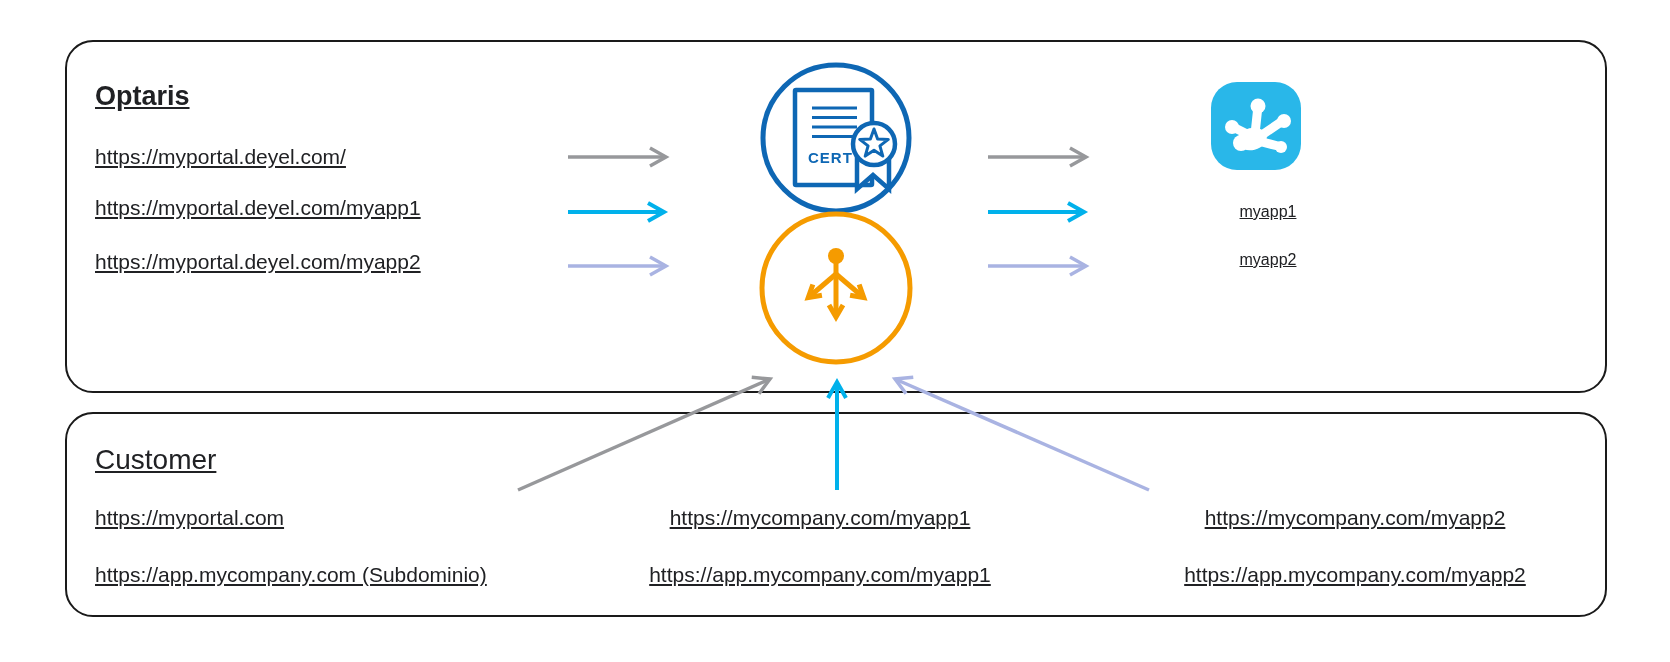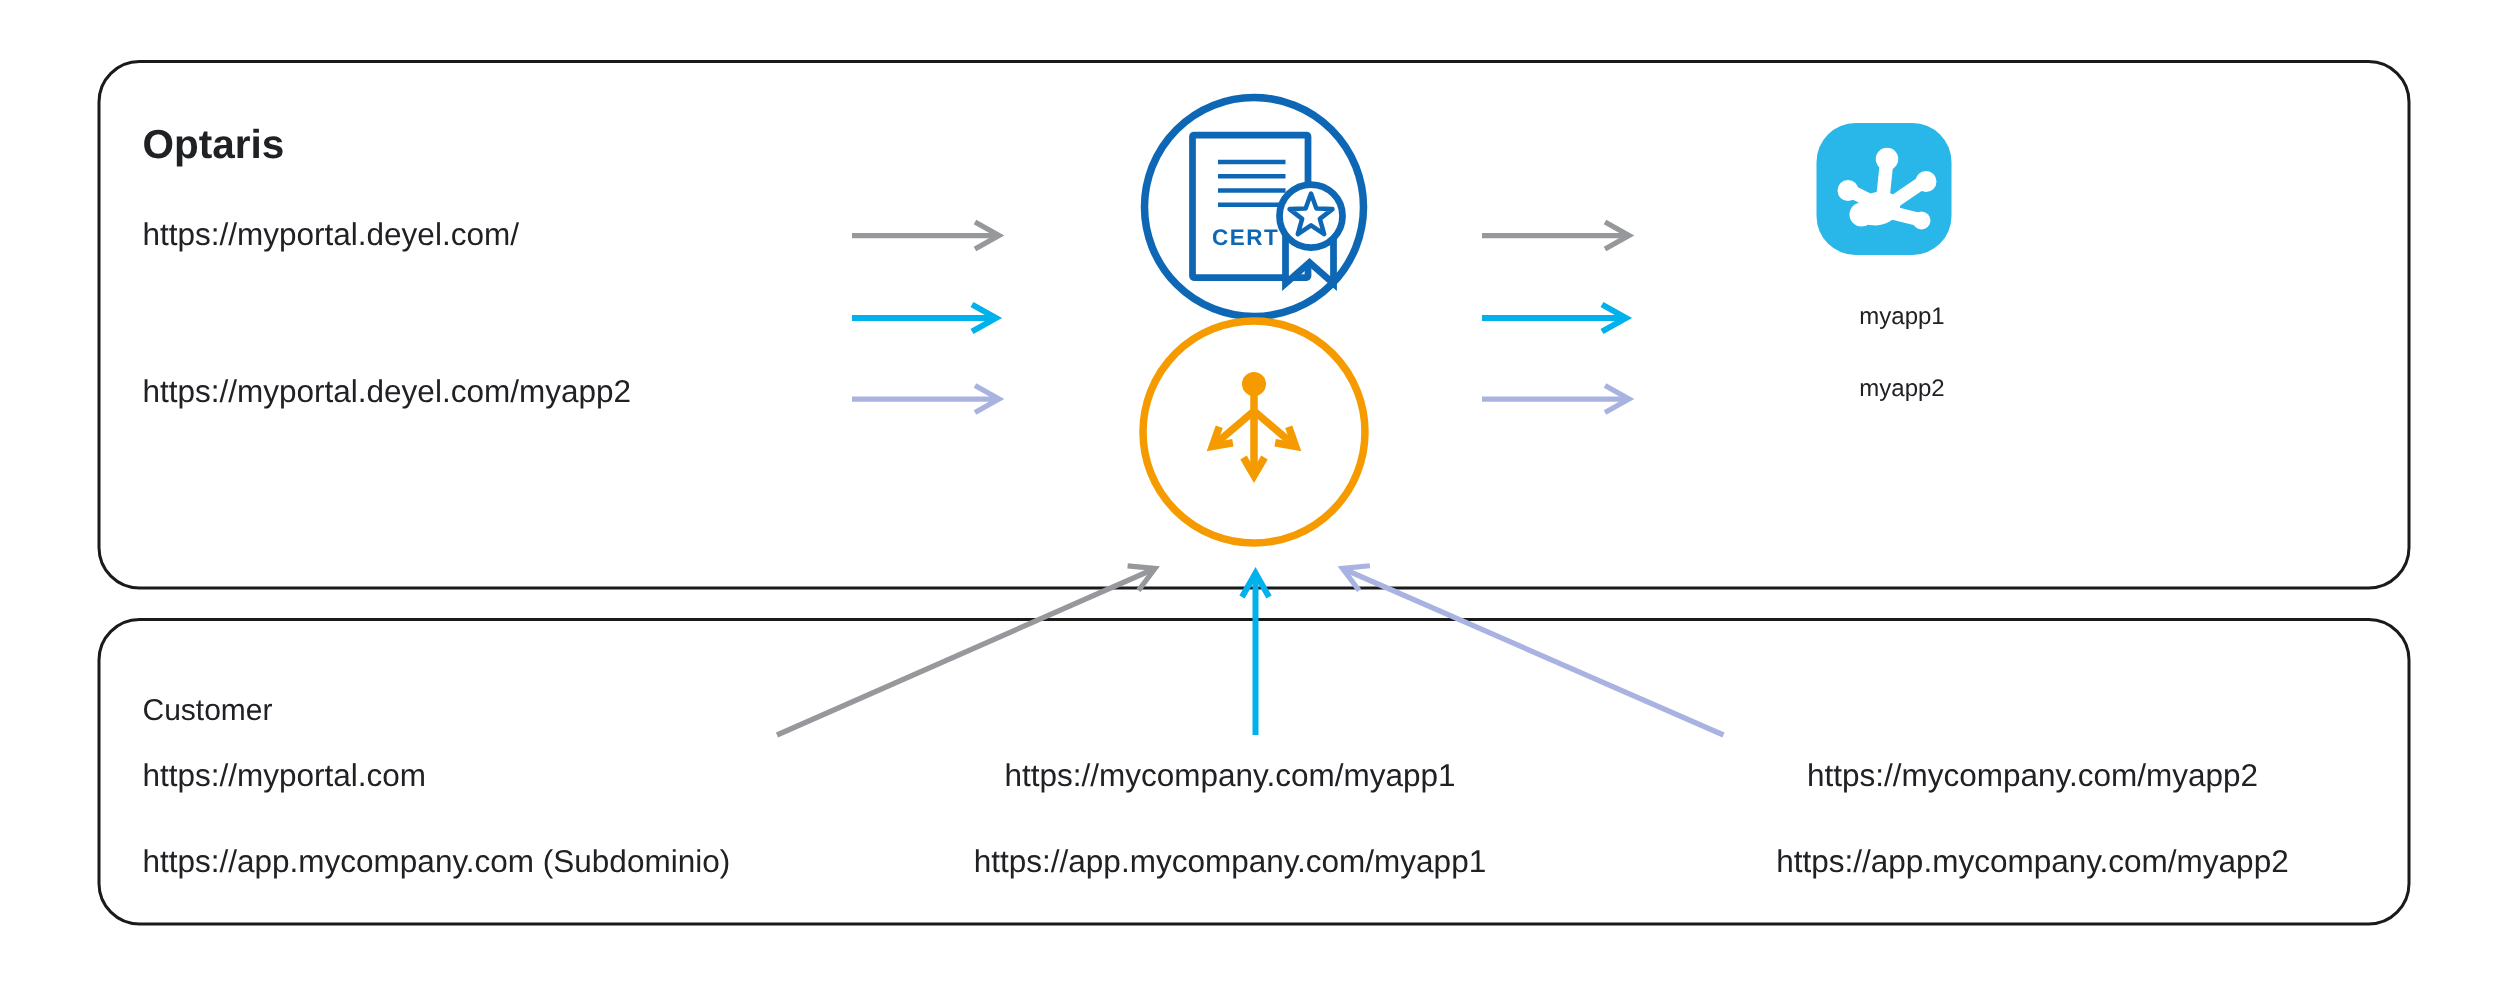--- a/index.html
+++ b/index.html
@@ -6,23 +6,23 @@
   #canvas{
     position:relative;width:1670px;height:662px;background:#ffffff;overflow:hidden;
     font-family:"Liberation Sans",sans-serif;color:#202124;
   }
   .zone{
     position:absolute;left:65px;width:1542px;
     border:2px solid #1a1a1a;border-radius:28px;background:#ffffff;box-sizing:border-box;
   }
   #optaris-box{top:40px;height:353px;}
   #customer-box{top:412px;height:205px;}
-  .abs{position:absolute;white-space:nowrap;}
+  .abs{position:absolute;white-space:nowrap;text-decoration:underline;}
   .box-title-bold{font-size:27px;font-weight:700;line-height:30px;}
-  .box-title{font-size:20px;font-weight:400;line-height:32px;margin-top:14px;}
+  .box-title{font-size:28px;font-weight:400;line-height:32px;}
   .url{font-size:21px;line-height:26px;font-weight:400;}
   .app-label{font-size:16px;line-height:26px;text-align:center;width:200px;}
   .ctr{text-align:center;}
   svg#overlay{position:absolute;left:0;top:0;pointer-events:none;}
   .cert-text{font-family:"Liberation Sans",sans-serif;font-size:15px;font-weight:600;letter-spacing:1px;}
 </style>
 </head>
 <body>
 
 <div id="canvas">
@@ -112,20 +112,21 @@
         <circle cx="1258" cy="106" r="7.5" stroke="none"></circle>
         <circle cx="1284" cy="121" r="7" stroke="none"></circle>
         <circle cx="1281" cy="147" r="6" stroke="none"></circle>
         <circle cx="1232" cy="127" r="7" stroke="none"></circle>
       </g>
     </g>
   </svg>
 
   <div class="abs box-title-bold" style="left:95px;top:81px;">Optaris</div>
   <div class="abs url" style="left:95px;top:144px;">https://myportal.deyel.com/</div>
+  <div class="abs url" style="left:95px;top:195px;">https://myportal.deyel.com/myapp1</div>
   <div class="abs url" style="left:95px;top:249px;">https://myportal.deyel.com/myapp2</div>
 
   <div class="abs app-label" style="left:1168px;top:199px;">myapp1</div>
   <div class="abs app-label" style="left:1168px;top:247px;">myapp2</div>
 
   <div class="abs box-title" style="left:95px;top:444px;">Customer</div>
 
   <div class="abs url" style="left:95px;top:505px;">https://myportal.com</div>
   <div class="abs url ctr" style="left:580px;top:505px;width:480px;">https://mycompany.com/myapp1</div>
   <div class="abs url ctr" style="left:1110px;top:505px;width:490px;">https://mycompany.com/myapp2</div>

